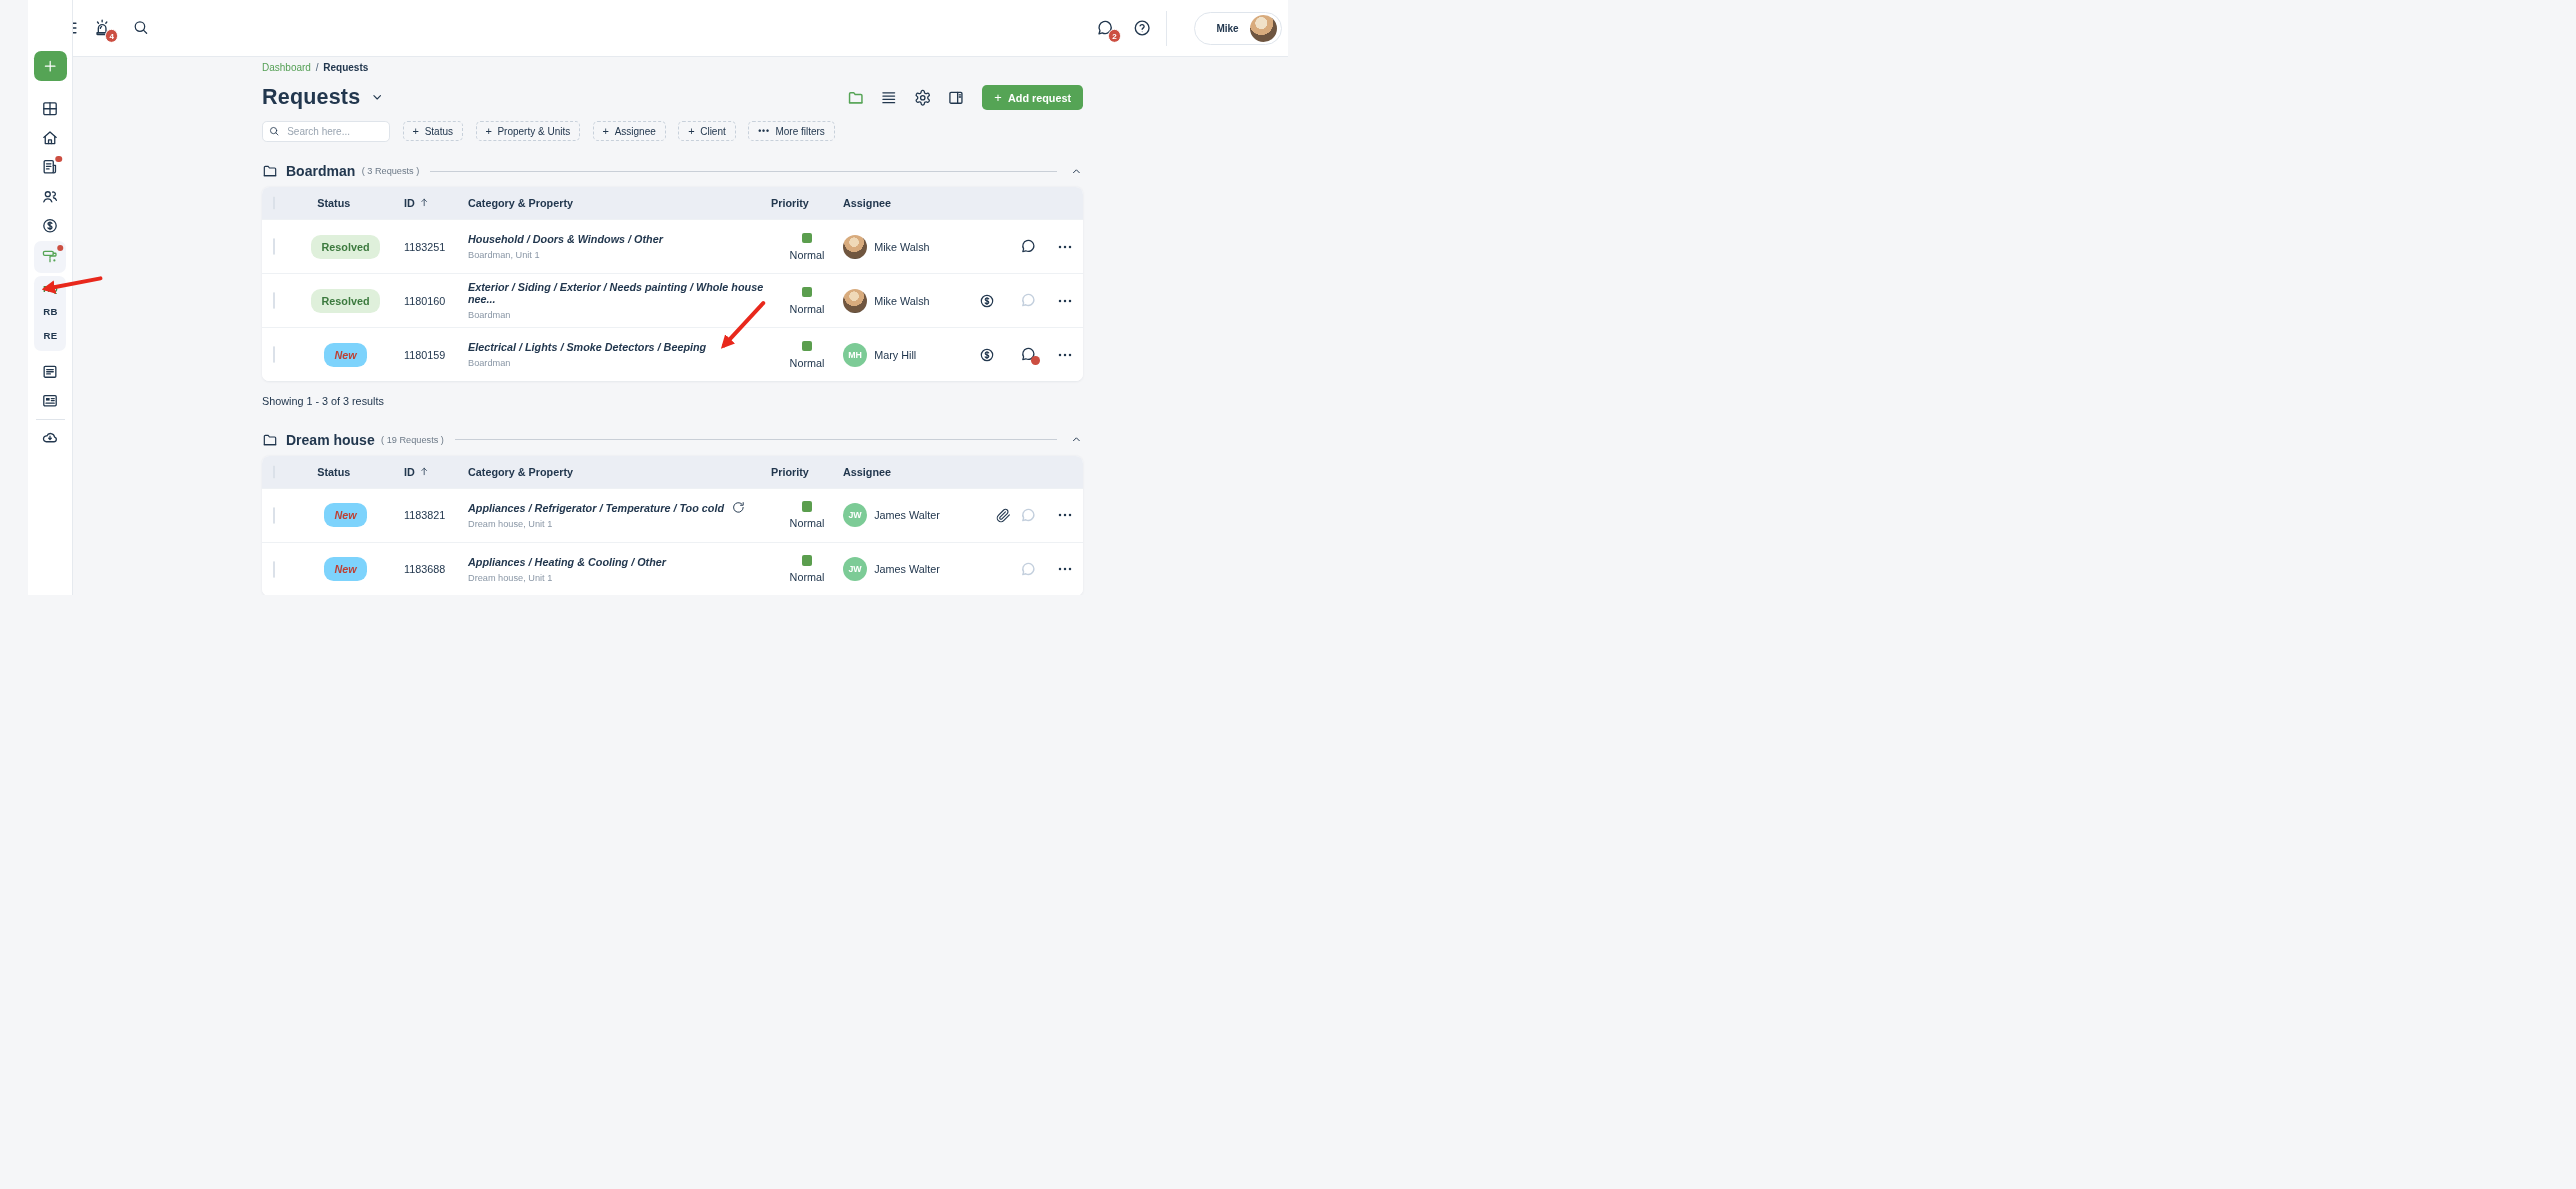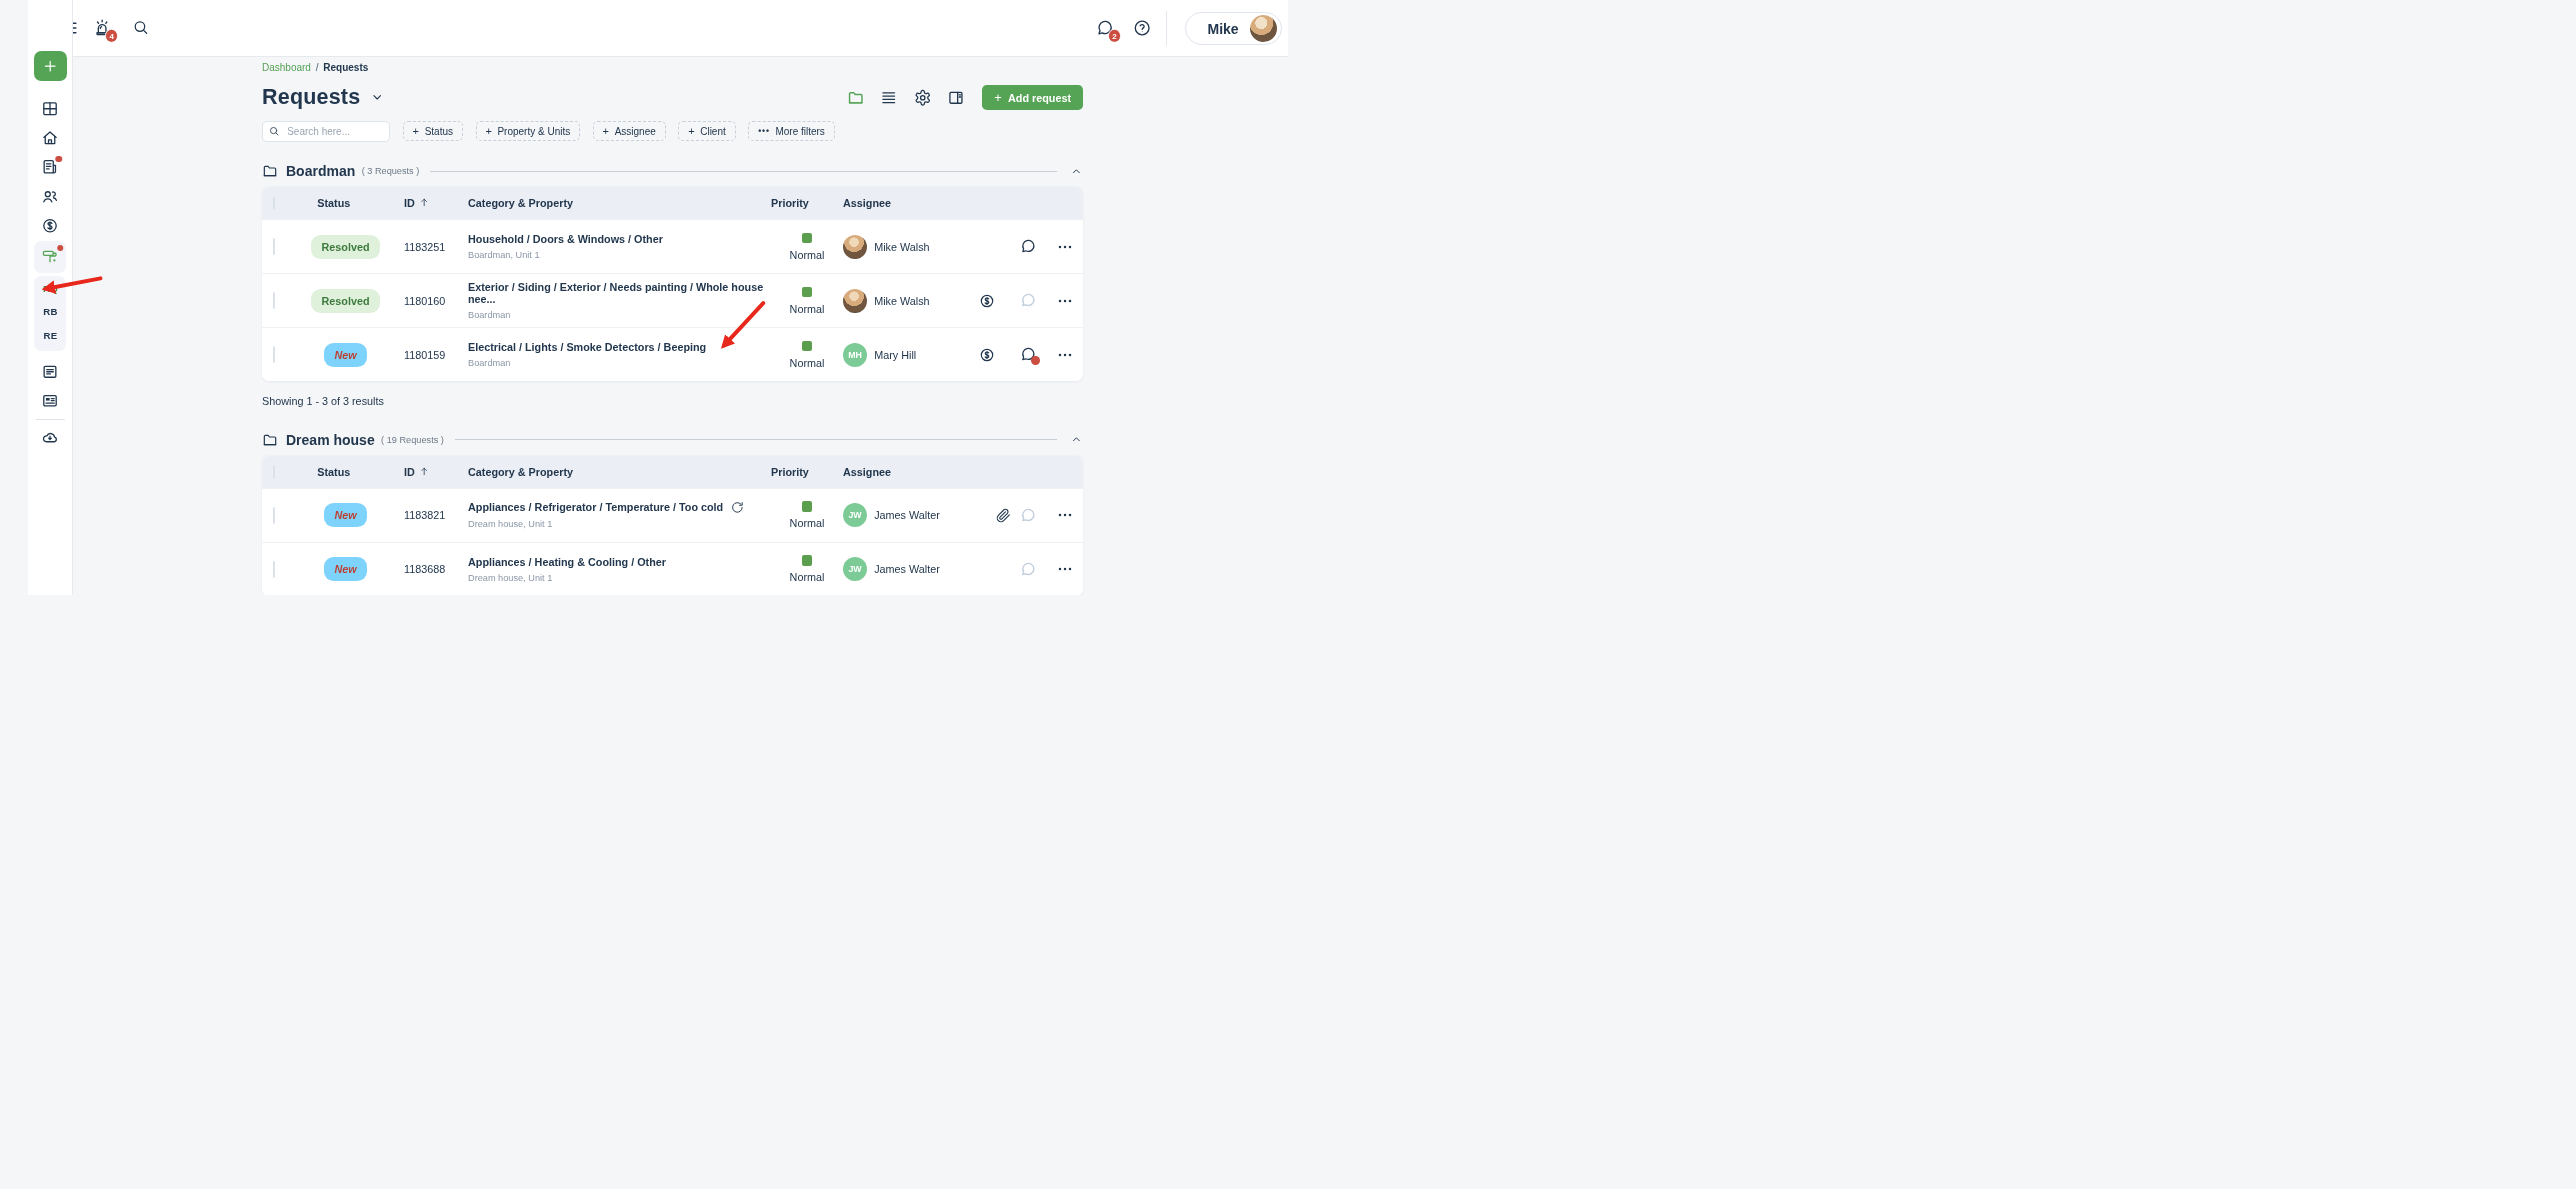--- a/index.html
+++ b/index.html
@@ -10,21 +10,21 @@
   }
   svg { display:block; }
   .nv { stroke:#22374e; fill:none; stroke-width:1.8; stroke-linecap:round; stroke-linejoin:round; }
 
   
   .topbar { position:absolute; left:45px; top:0; right:0; height:57px; background:#fff; border-bottom:0.8px solid #e6eaef; z-index:5; }
   .tb-item { position:absolute; top:50%; transform:translateY(-50%); cursor:pointer; }
   .ibadge { position:absolute; right:-7.2px; bottom:-5.6px; min-width:13.6px; height:13.6px; padding:0 3.2px; background:#cc4e41; color:#fff; font-size:8px; font-weight:bold; border-radius:7.2px; display:flex; align-items:center; justify-content:center; border:1.6px solid #fff; }
   .tb-divider { position:absolute; top:11px; height:35px; width:0.8px; background:#e3e8ee; }
   .user-pill { position:absolute; right:6.4px; top:12px; height:33px; border:0.8px solid #dfe5ec; border-radius:17.5px; display:flex; align-items:center; gap:11px; padding:0 4px 0 21px; background:#fff; cursor:pointer; }
-  .user-name { font-size:14px; font-weight:bold; }
+  .user-name { font-size:10px; font-weight:bold; }
   .user-av { width:27px; height:27px; border-radius:50%; background:radial-gradient(circle at 42% 30%, #f0e1c8 0 24%, #d8ab7d 25% 48%, #6e5540 49% 78%, #584434 79%); }
 
   
   .sidebar { position:absolute; left:0; top:0; width:45px; height:100%; background:#fff; border-right:0.8px solid #e6eaef; z-index:6;margin-left:28px; }
   .sb-abs { position:absolute; left:50%; transform:translateX(-50%); cursor:pointer; }
   .plus-btn { position:absolute; left:5.6px; top:51px; width:33px; height:30px; background:#55a455; border-radius:7.2px; color:#fff; display:flex; align-items:center; justify-content:center; cursor:pointer; }
   .plus-btn svg { stroke:#fff; }
   .sb-dot { position:absolute; width:6.4px; height:6.4px; border-radius:50%; background:#cc4e41; }
   .sb-active-block { position:absolute; left:6.4px; width:32px; background:#f2f4f9; border-radius:7.2px; }
   .sb-letter { position:absolute; left:0; width:45px; text-align:center; font-size:9.6px; font-weight:bold; letter-spacing:0.4px; color:#22374e; cursor:pointer; }
@@ -69,21 +69,21 @@
   .tr { height:54px; border-top:0.8px solid #eef1f4; background:#fff; }
   .cell-cb { padding-left:11px; }
   .cb { width:14.4px; height:14.4px; background:#fff; border:1.2px solid #dbe1e9; border-radius:3.2px; cursor:pointer; }
   .cell-status { display:flex; justify-content:center; }
   .thead .cell-status { justify-content:flex-start; padding-left:18.3px; }
   .cell-id { padding-left:12px; font-size:10.8px; }
   .idhead { display:flex; align-items:flex-start; gap:4px; padding-left:12px; cursor:pointer; }
   .badge { height:24px; padding:0 10.4px; border-radius:9.6px; font-weight:bold; font-size:10.8px; display:inline-flex; align-items:center; }
   .badge.resolved { background:#dff0db; color:#3c7a3e; }
   .badge.new { background:#7dd3fc; color:#bc4236;font-style:italic; }
-  .cat-title-line { display:flex; align-items:flex-start; gap:8px; }
+  .cat-title-line { display:flex; align-items:flex-end; gap:8px;font-style:italic; }
   .cat-title { font-size:10.8px; font-weight:bold; }
   .cat-prop { font-size:9.2px; color:#8a97a6; margin-top:4.8px; }
   .cell-prio { display:flex; align-items:center; gap:5.6px; font-size:10.8px;flex-direction:column; }
   .prio-sq { width:9.6px; height:10.4px; border-radius:2px; background:#5b9e4e; }
   .cell-assignee { display:flex; align-items:center; gap:7.2px; font-size:10.8px; }
   .av { width:24px; height:24px; border-radius:50%; flex:0 0 auto; cursor:pointer; }
   .av.photo { background:radial-gradient(circle at 46% 30%, #efd9b8 0 22%, #d8ab7d 23% 46%, #70563f 47% 76%, #594635 77%); }
   .av.initials { background:#7ccb96; color:#fff; font-size:8.8px; font-weight:bold; display:flex; align-items:center; justify-content:center; }
   .cell-ic { display:flex; justify-content:center; position:relative; cursor:pointer; }
   .bubble-wrap { position:relative; cursor:pointer; }

